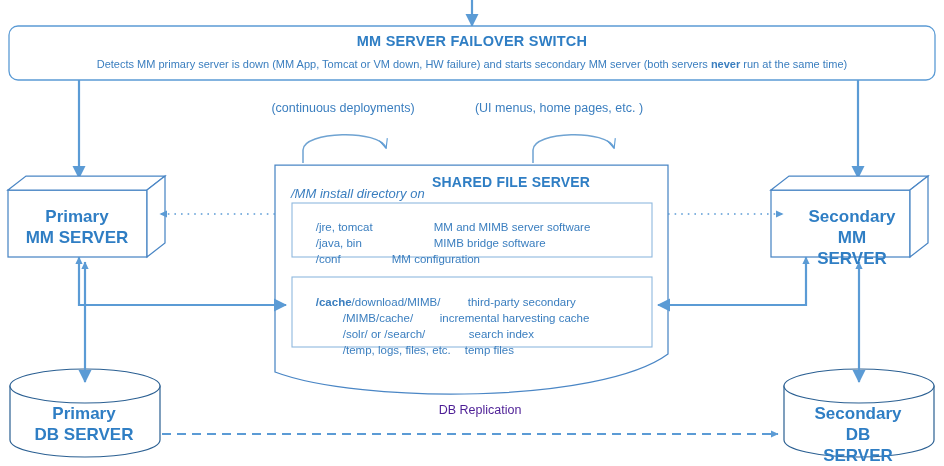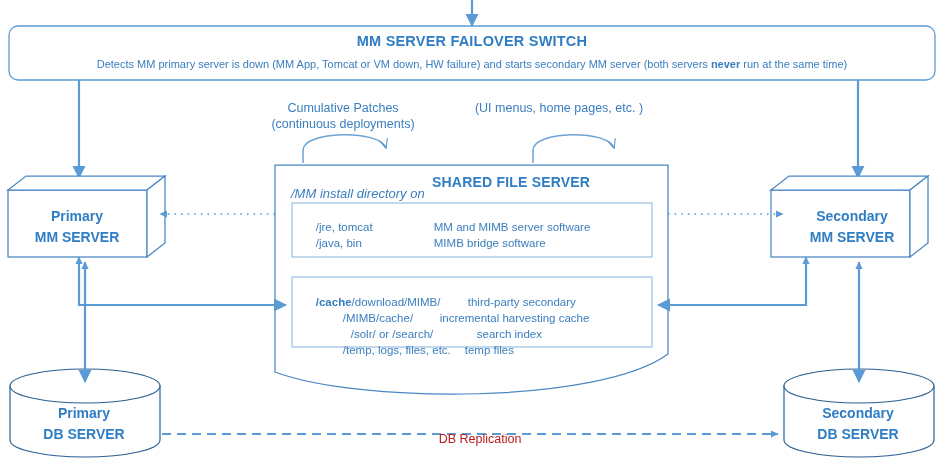--- a/index.html
+++ b/index.html
@@ -30,30 +30,30 @@
   #sfs-title{left:432px;top:174px;font-size:14px;font-weight:bold;color:#2f7ec4;letter-spacing:.2px;}
 
   
   .row{position:absolute;font-size:11.5px;color:#3a7ebf;white-space:pre;}
   .row .k{display:inline-block;}
   .row .v{display:inline-block;}
   .row b{font-weight:bold;}
 
   
   .node-label{position:absolute;text-align:center;transform:translateX(-50%);
-              color:#2f7ec4;font-size:14px;font-weight:bold;line-height:21px;}
+              color:#2f7ec4;font-size:17px;font-weight:bold;line-height:21px;}
   .node-label .l1{display:block;}
   .node-label .l2{display:block;}
 
   #lbl-primary-mm{left:77px;top:206px;}
   #lbl-secondary-mm{left:852px;top:206px;}
   #lbl-primary-db{left:84px;top:403px;}
   #lbl-secondary-db{left:858px;top:403px;}
 
-  #lbl-dbrep{left:480px;top:432px;font-size:12.5px;color:#b91c1c;font-weight:normal;}
+  #lbl-dbrep{left:480px;top:403px;font-size:12.5px;color:#4c1d95;font-weight:normal;}
 </style>
 </head>
 <body>
 
 <div id="stage">
 
   <svg class="layer" viewBox="0 0 944 466">
     <defs>
       <marker id="ah" markerWidth="9" markerHeight="9" refX="7.4" refY="4.5" orient="auto" markerUnits="userSpaceOnUse">
         <path d="M0,0.7 L8,4.5 L0,8.3 z" fill="#5b9bd5"></path>
@@ -152,45 +152,47 @@
     <g>
       <path d="M162,434 L778,434" stroke="#5b9bd5" stroke-width="1.8" fill="none" stroke-dasharray="9 6" marker-end="url(#ah)"></path>
     </g>
   </svg>
 
   <div class="lbl ctr" id="failover-title">MM SERVER FAILOVER SWITCH</div>
 
   <div class="lbl ctr" id="failover-sub"><span>Detects MM primary server is down (MM App, Tomcat or VM down, HW failure) and starts secondary MM server (both servers </span><b>never</b><span> run at the same time)</span></div>
 
   <div class="lbl ctr cap" id="cap-patches">
-    <div>Cumulative Patches</div>
     <div>(continuous deployments)</div>
   </div>
 
   <div class="lbl ctr cap" id="cap-custom">
     <div>(UI menus, home pages, etc. )</div>
   </div>
 
   <div class="lbl" id="sfs-prefix">/MM install directory on</div>
   <div class="lbl" id="sfs-title">SHARED FILE SERVER</div>
 
   <div class="row" style="left:303px;top:209px;">
     <span class="k" style="width:118px">/jre, tomcat</span><span class="v">MM and MIMB server software</span>
   </div>
   <div class="row" style="left:303px;top:225px;">
     <span class="k" style="width:118px">/java, bin</span><span class="v">MIMB bridge software</span>
   </div>
+  <div class="row" style="left:303px;top:241px;">
+    <span class="k" style="width:76px">/conf</span><span class="v">MM configuration</span>
+  </div>
 
   <div class="row" style="left:303px;top:284px;">
     <span class="k" style="width:152px"><b>/cache</b><span>/download/MIMB/</span></span><span class="v">third-party secondary</span>
   </div>
   <div class="row" style="left:330px;top:300px;">
     <span class="k" style="width:97px">/MIMB/cache/</span><span class="v">incremental harvesting cache</span>
   </div>
-  <div class="row" style="left:338px;top:316px;">
+  <div class="row" style="left:330px;top:316px;">
     <span class="k" style="width:126px">/solr/ or /search/</span><span class="v">search index</span>
   </div>
   <div class="row" style="left:330px;top:332px;">
     <span class="k" style="width:122px">/temp, logs, files, etc.</span><span class="v">temp files</span>
   </div>
 
   <div class="node-label" id="lbl-primary-mm">
     <span class="l1">Primary</span>
     <span class="l2">MM SERVER</span>
   </div>

